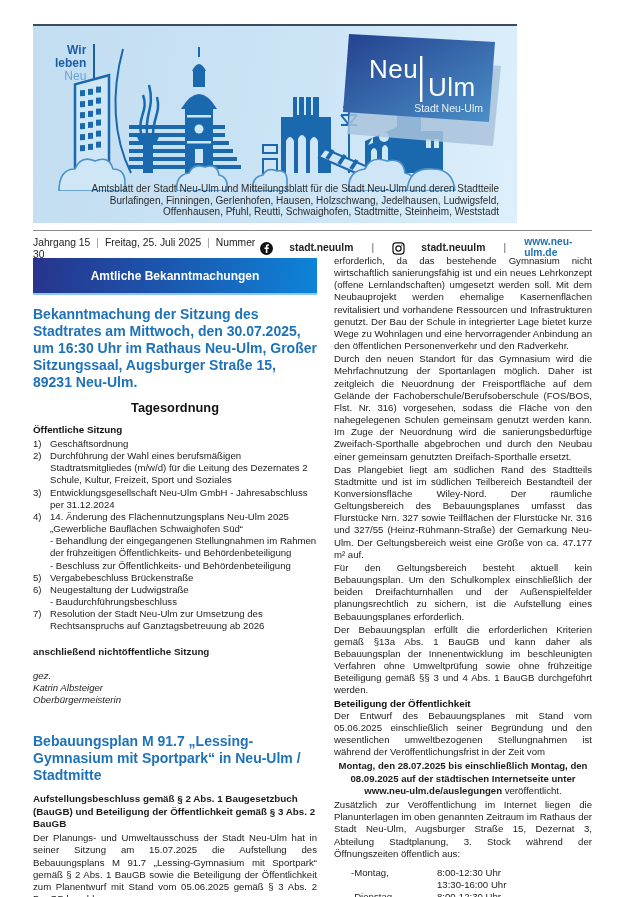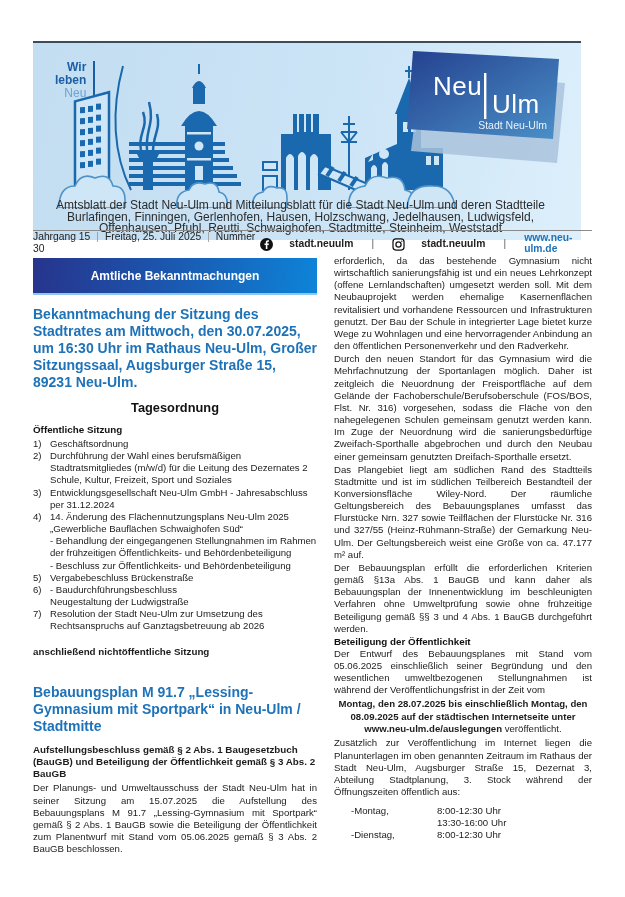--- a/index.html
+++ b/index.html
@@ -5,45 +5,44 @@
   * { margin:0; padding:0; box-sizing:border-box; }
   html,body { background:#ffffff; }
   .page {
     position:relative; width:625px; height:897px; margin:0 auto;
     background:#ffffff; overflow:hidden;
     font-family:"Liberation Sans", sans-serif; color:#1c1c1c;
   }
 
   
   .masthead {
-    position:absolute; left:33px; top:24px; width:548px; height:199px;
+    position:absolute; left:33px; top:24px; width:484px; height:199px;
     background:linear-gradient(100deg,#c3ddf1 0%, #cbe4f6 55%, #ddeffb 100%);
     border-top:2px solid #3d4c5c;
-    margin-top:17px;
   }
   .slogan { position:absolute; left:22px; top:18px; display:flex; align-items:stretch; }
   .slogan-text { text-align:right; line-height:13px; font-size:12px; padding-right:7px; }
   .slogan-l1, .slogan-l2 { font-weight:bold; color:#1b5ea6; }
   .slogan-l3 { color:#6ba3d4; }
   .slogan-bar { width:2px; background:#1b5ea6; height:46px; }
 
   .skyline { position:absolute; left:24px; bottom:32px; width:400px; height:150px; }
 
   .brand-logo { position:absolute; right:12px; top:4px; width:162px; height:132px; }
 
   .masthead-desc {
-    position:absolute; left:16px; right:29px; bottom:5px;
-    font-size:12px; line-height:11.6px; color:#2b2b2b; text-align:center;
+    position:absolute; left:16px; right:18px; bottom:5px;
+    font-size:10px; line-height:11.6px; color:#2b2b2b; text-align:right;
   }
 
   
   .rule { position:absolute; left:33px; width:559px; border-top:1px solid #8a8a8a; top:230px; }
   .issue-bar {
     position:absolute; left:33px; right:33px; top:236px; height:18px;
-    display:flex; justify-content:space-between; align-items:flex-end;
+    display:flex; justify-content:space-between; align-items:flex-start;
     font-size:10.3px; color:#222;
   }
   .issue-left span, .issue-right span { vertical-align:middle; }
   .pipe { color:#9a9a9a; padding:0 6px; }
   .issue-right { display:flex; align-items:center; gap:12px; font-weight:bold; }
   .issue-right .icon { display:inline-flex; margin-right:4px; position:relative; top:1px; }
   .website-link { color:#1e72b8; text-decoration:none; font-weight:bold; }
 
   
   .columns { position:absolute; left:33px; top:255px; width:559px; display:flex; gap:17px; }
@@ -310,47 +309,53 @@
         </div>
         <div class="agenda-item">
           <span class="agenda-num">5)</span>
           <span class="agenda-lines">
               <span class="agenda-line">Vergabebeschluss Brückenstraße</span>
             </span>
         </div>
         <div class="agenda-item">
           <span class="agenda-num">6)</span>
           <span class="agenda-lines">
+            <span class="agenda-line">Neugestaltung der Ludwigstraße</span>
             <span class="agenda-line">- Baudurchführungsbeschluss</span>
-            <span class="agenda-line">Neugestaltung der Ludwigstraße</span>
           </span>
         </div>
         <div class="agenda-item">
           <span class="agenda-num">7)</span>
           <span class="agenda-lines">
               <span class="agenda-line">Resolution der Stadt Neu-Ulm zur Umsetzung des Rechtsanspruchs auf Ganztagsbetreuung ab 2026</span>
             </span>
         </div>
       </div>
 
       <div class="closing-note">anschließend nichtöffentliche Sitzung</div>
 
+      <div class="signature">
+        <div>gez.</div>
+        <div>Katrin Albsteiger</div>
+        <div>Oberbürgermeisterin</div>
+      </div>
 
       <div class="article-2">
         <div class="blue-heading">Bebauungsplan M 91.7 „Lessing-Gymnasium mit Sportpark“ in Neu-Ulm / Stadtmitte</div>
         <div class="bold-subtitle">Aufstellungsbeschluss gemäß § 2 Abs. 1 Baugesetzbuch (BauGB) und Beteiligung der Öffentlichkeit gemäß § 3 Abs. 2 BauGB</div>
         <p class="body-text">Der Planungs- und Umweltausschuss der Stadt Neu-Ulm hat in seiner Sitzung am 15.07.2025 die Aufstellung des Bebauungsplans M 91.7 „Lessing-Gymnasium mit Sportpark“ gemäß § 2 Abs. 1 BauGB sowie die Beteiligung der Öffentlichkeit zum Planentwurf mit Stand vom 05.06.2025 gemäß § 3 Abs. 2 BauGB beschlossen.</p>
 
       </div>
     </div>
 
     <div class="col-right">
       <p class="body-text">erforderlich, da das bestehende Gymnasium nicht wirtschaftlich sanierungsfähig ist und ein neues Lehrkonzept (offene Lernlandschaften) umgesetzt werden soll. Mit dem Neubauprojekt werden ehemalige Kasernenflächen revitalisiert und vorhandene Ressourcen und Infrastrukturen genutzt. Der Bau der Schule in integrierter Lage bietet kurze Wege zu Wohnlagen und eine hervorragender Anbindung an den öffentlichen Personenverkehr und den Radverkehr.</p>
       <p class="body-text">Durch den neuen Standort für das Gymnasium wird die Mehrfachnutzung der Sportanlagen möglich. Daher ist zeitgleich die Neuordnung der Freisportfläche auf dem Gelände der Fachoberschule/Berufsoberschule (FOS/BOS, Flst. Nr. 316) vorgesehen, sodass die Fläche von den nahegelegenen Schulen gemeinsam genutzt werden kann. Im Zuge der Neuordnung wird die sanierungsbedürftige Zweifach-Sporthalle abgebrochen und durch den Neubau einer gemeinsam genutzten Dreifach-Sporthalle ersetzt.</p>
       <p class="body-text">Das Plangebiet liegt am südlichen Rand des Stadtteils Stadtmitte und ist im südlichen Teilbereich Bestandteil der Konversionsfläche Wiley-Nord. Der räumliche Geltungsbereich des Bebauungsplanes umfasst das Flurstücke Nrn. 327 sowie Teilflächen der Flurstücke Nr. 316 und 327/55 (Heinz-Rühmann-Straße) der Gemarkung Neu-Ulm. Der Geltungsbereich weist eine Größe von ca. 47.177 m² auf.</p>
+      <p class="body-text">Für den Geltungsbereich besteht aktuell kein Bebauungsplan. Um den Schulkomplex einschließlich der beiden Dreifachturnhallen und der Außenspielfelder planungsrechtlich zu sichern, ist die Aufstellung eines Bebauungsplanes erforderlich.</p>
       <p class="body-text">Der Bebauungsplan erfüllt die erforderlichen Kriterien gemäß §13a Abs. 1 BauGB und kann daher als Bebauungsplan der Innenentwicklung im beschleunigten Verfahren ohne Umweltprüfung sowie ohne frühzeitige Beteiligung gemäß §§ 3 und 4 Abs. 1 BauGB durchgeführt werden.</p>
       <div class="h-small" style="margin-bottom:1px;">Beteiligung der Öffentlichkeit</div>
       <p class="body-text">Der Entwurf des Bebauungsplanes mit Stand vom 05.06.2025 einschließlich seiner Begründung und den wesentlichen umweltbezogenen Stellungnahmen ist während der Veröffentlichungsfrist in der Zeit vom</p>
       <div class="center-block">
         <span class="b">Montag, den 28.07.2025 bis einschließlich Montag, den 08.09.2025 auf der städtischen Internetseite unter</span><br>
         <span class="b">www.neu-ulm.de/auslegungen</span>
         <span>veröffentlicht.</span>
       </div>
       <p class="body-text">Zusätzlich zur Veröffentlichung im Internet liegen die Planunterlagen im oben genannten Zeitraum im Rathaus der Stadt Neu-Ulm, Augsburger Straße 15, Dezernat 3, Abteilung Stadtplanung, 3. Stock während der Öffnungszeiten öffentlich aus:</p>
 

